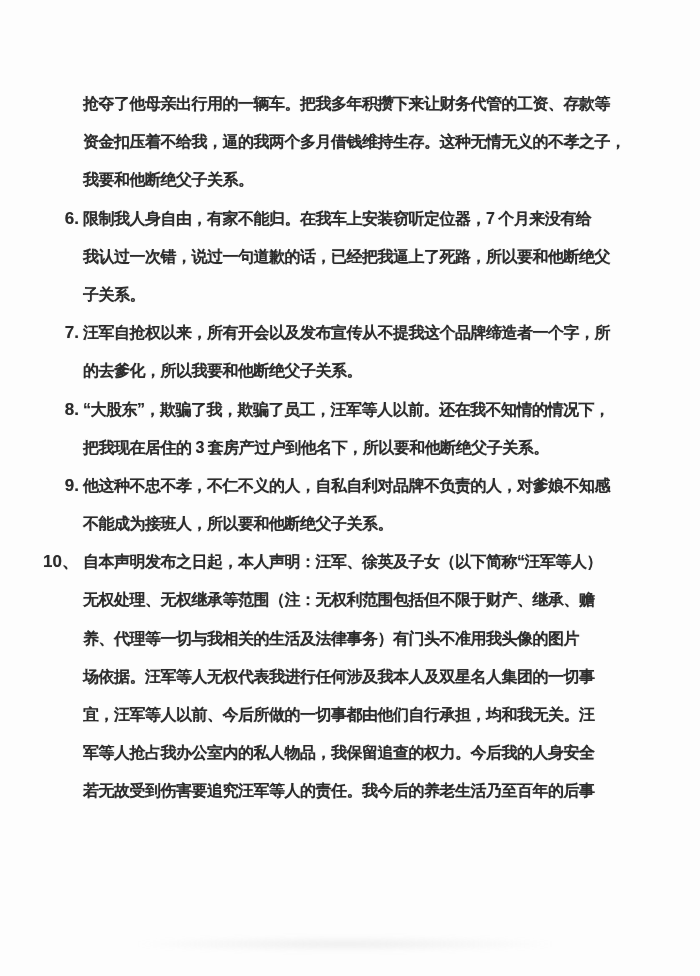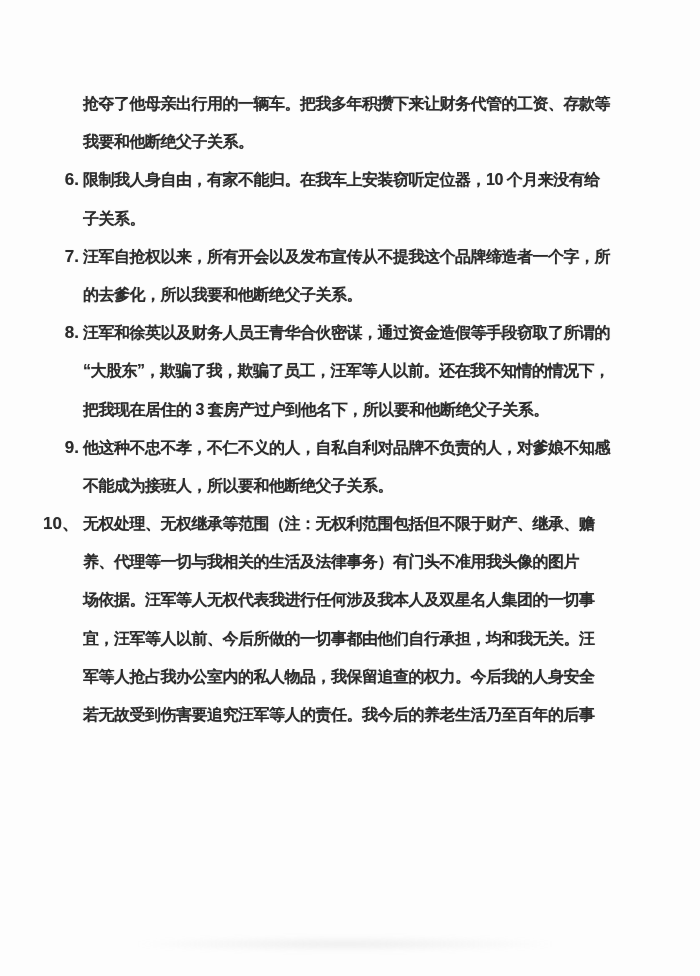--- a/index.html
+++ b/index.html
@@ -64,45 +64,47 @@
     text-shadow: 0 0 0.7px rgba(70,70,70,0.55);
   }
 </style>
 </head>
 <body>
 
 <div class="page">
   <div class="content" id="paragraphs">
       <div class="para">
         <div class="line">抢夺了他母亲出行用的一辆车。把我多年积攒下来让财务代管的工资、存款等</div>
+        <div class="line">资金扣压着不给我，逼的我两个多月借钱维持生存。这种无情无义的不孝之子，</div>
         <div class="line">我要和他断绝父子关系。</div>
       </div>
       <div class="para">
         <span class="num">6.</span>
-        <div class="line">限制我人身自由，有家不能归。在我车上安装窃听定位器，10 个月来没有给</div>
+        <div class="line">限制我人身自由，有家不能归。在我车上安装窃听定位器，7 个月来没有给</div>
+        <div class="line">我认过一次错，说过一句道歉的话，已经把我逼上了死路，所以要和他断绝父</div>
         <div class="line">子关系。</div>
       </div>
       <div class="para">
         <span class="num">7.</span>
         <div class="line">汪军自抢权以来，所有开会以及发布宣传从不提我这个品牌缔造者一个字，所</div>
         <div class="line">的去爹化，所以我要和他断绝父子关系。</div>
       </div>
       <div class="para">
         <span class="num">8.</span>
-        <div class="line">汪军和徐英以及财务人员王青华合伙密谋，通过资金造假等手段窃取了所谓的</div>
         <div class="line">“大股东”，欺骗了我，欺骗了员工，汪军等人以前。还在我不知情的情况下，</div>
         <div class="line">把我现在居住的 3 套房产过户到他名下，所以要和他断绝父子关系。</div>
       </div>
       <div class="para">
         <span class="num">9.</span>
         <div class="line">他这种不忠不孝，不仁不义的人，自私自利对品牌不负责的人，对爹娘不知感</div>
         <div class="line">不能成为接班人，所以要和他断绝父子关系。</div>
       </div>
       <div class="para">
         <span class="num">10、</span>
+        <div class="line">自本声明发布之日起，本人声明：汪军、徐英及子女（以下简称“汪军等人）</div>
         <div class="line">无权处理、无权继承等范围（注：无权利范围包括但不限于财产、继承、赡</div>
         <div class="line">养、代理等一切与我相关的生活及法律事务）有门头不准用我头像的图片</div>
         <div class="line">场依据。汪军等人无权代表我进行任何涉及我本人及双星名人集团的一切事</div>
         <div class="line">宜，汪军等人以前、今后所做的一切事都由他们自行承担，均和我无关。汪</div>
         <div class="line">军等人抢占我办公室内的私人物品，我保留追查的权力。今后我的人身安全</div>
         <div class="line">若无故受到伤害要追究汪军等人的责任。我今后的养老生活乃至百年的后事</div>
       </div>
     </div>
   <div class="scan-smudge"></div>
 </div>

